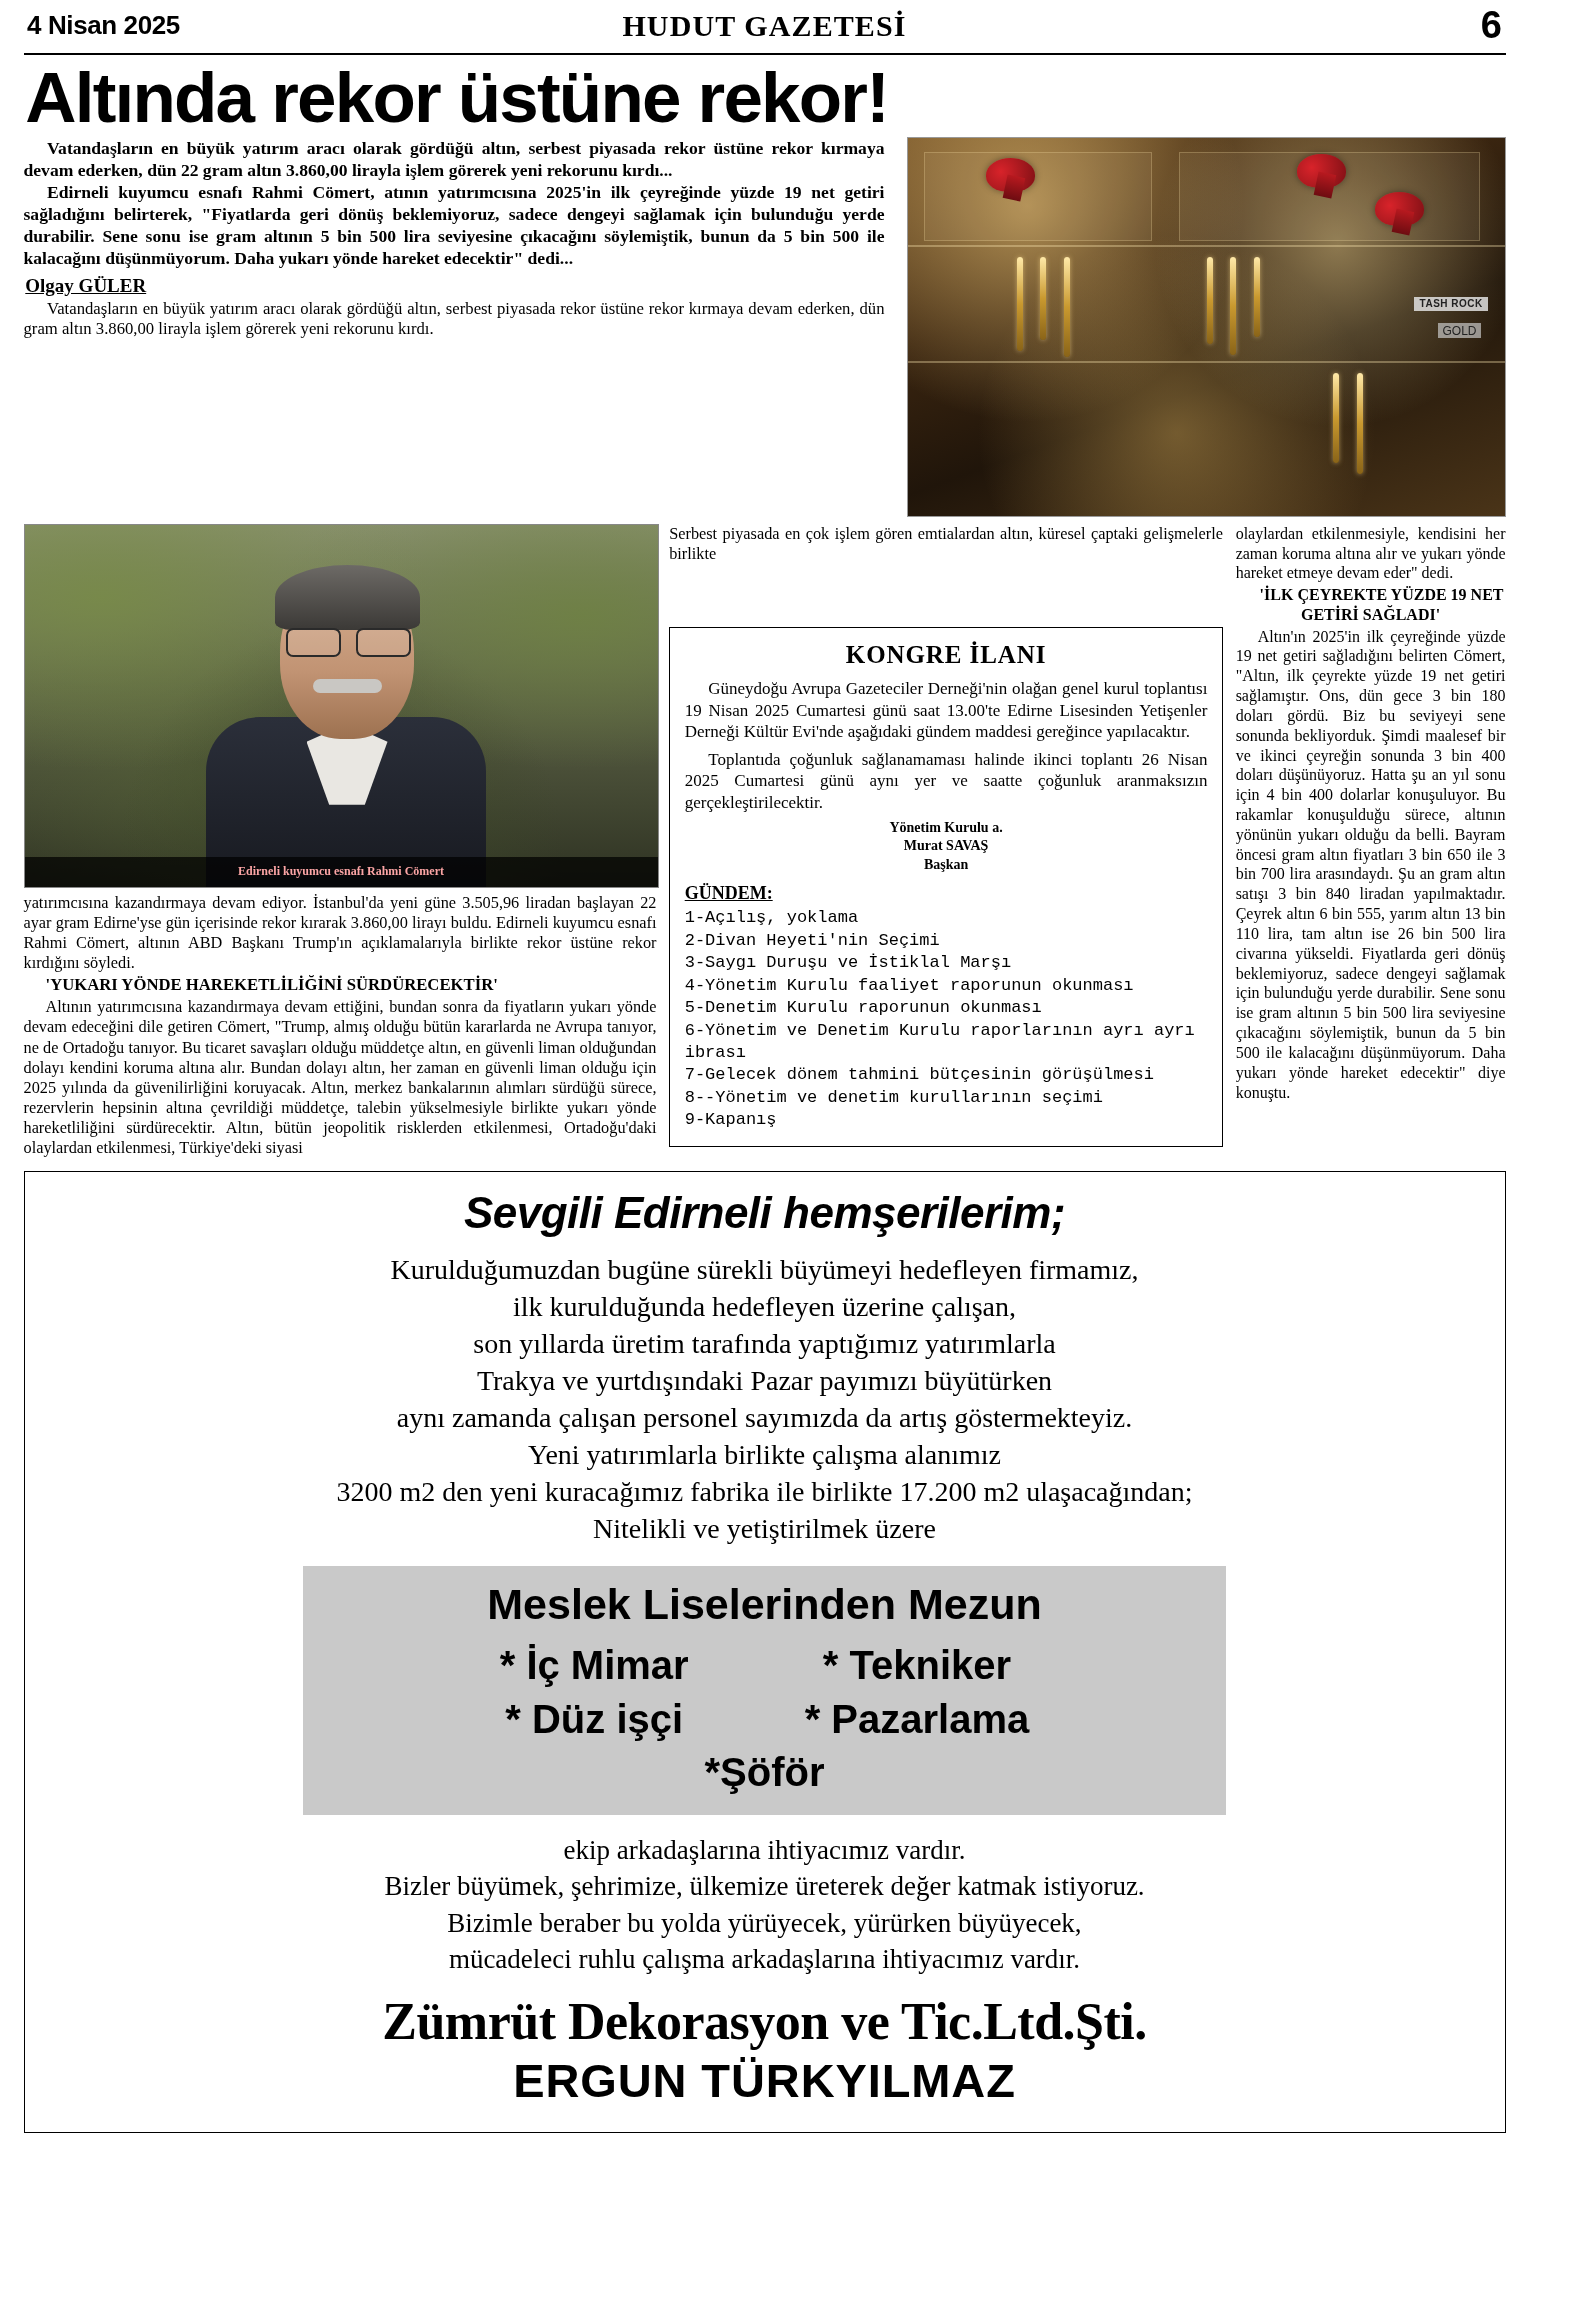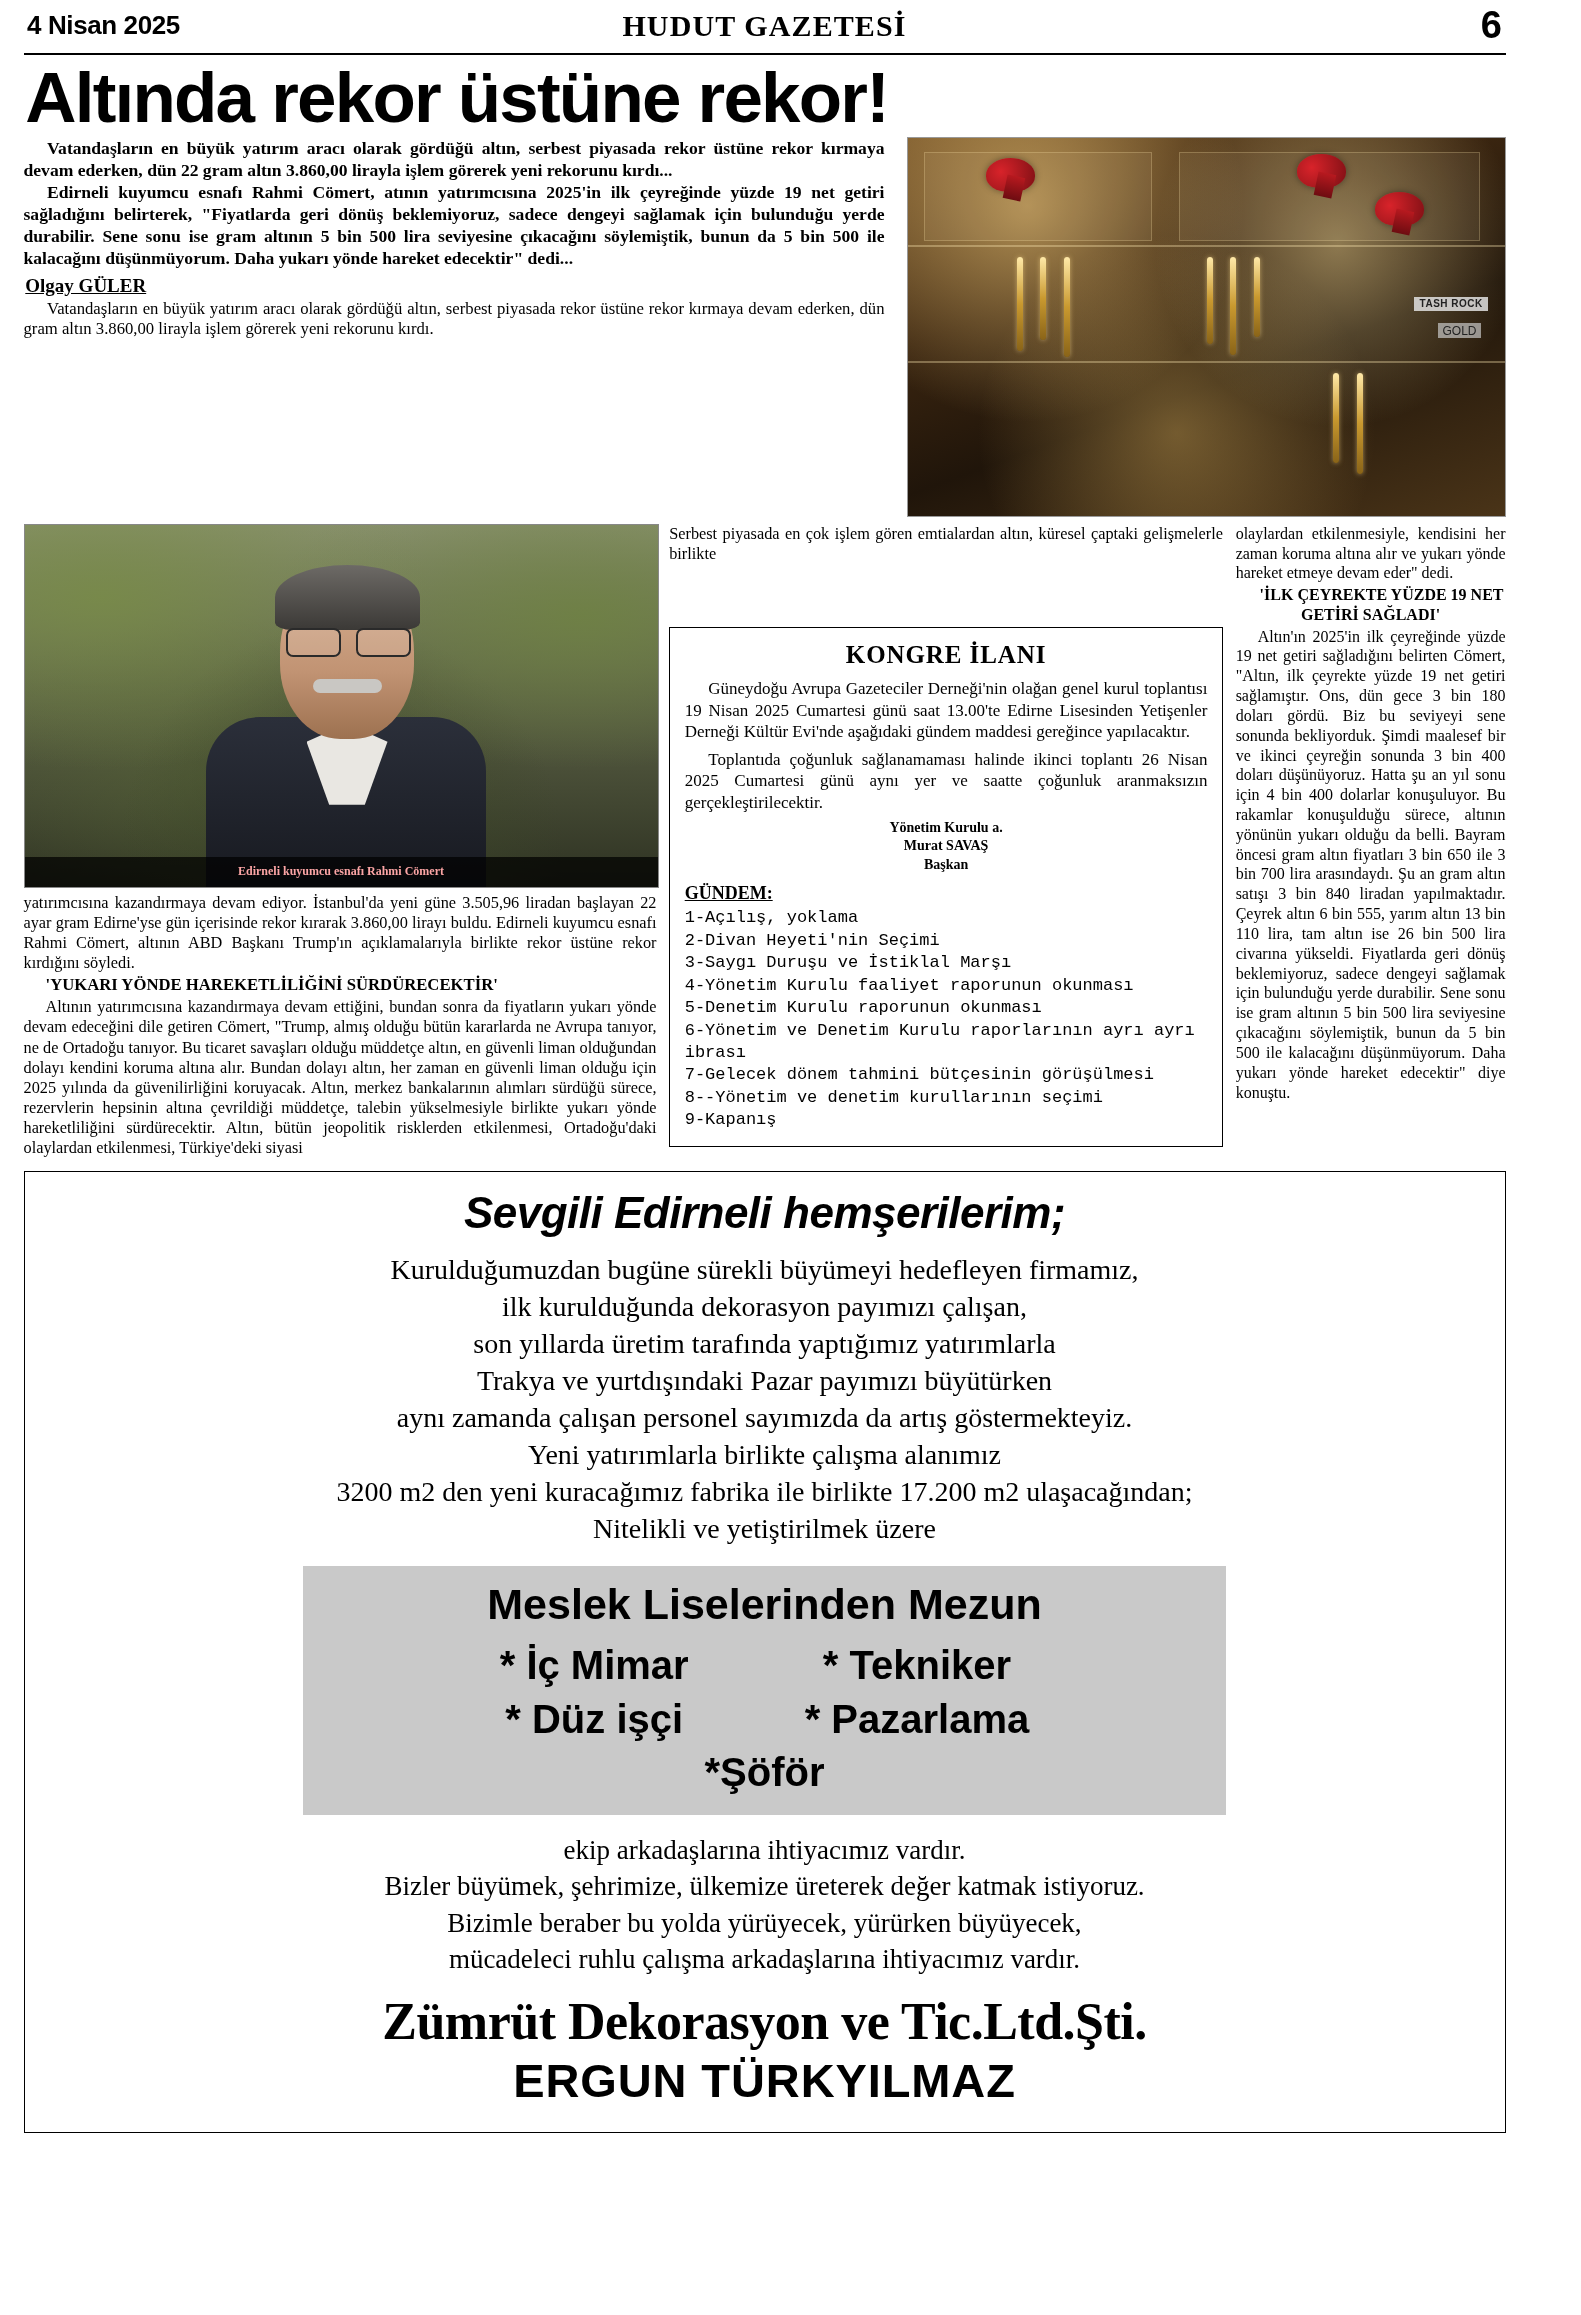--- a/index.html
+++ b/index.html
@@ -512,21 +512,21 @@
         <p class="rc-center">'İLK ÇEYREKTE YÜZDE 19 NET GETİRİ SAĞLADI'</p>
         <p>Altın'ın 2025'in ilk çeyreğinde yüzde 19 net getiri sağladığını belirten Cömert, "Altın, ilk çeyrekte yüzde 19 net getiri sağlamıştır. Ons, dün gece 3 bin 180 doları gördü. Biz bu seviyeyi sene sonunda bekliyorduk. Şimdi maalesef bir ve ikinci çeyreğin sonunda 3 bin 400 doları düşünüyoruz. Hatta şu an yıl sonu için 4 bin 400 dolarlar konuşuluyor. Bu rakamlar konuşulduğu sürece, altının yönünün yukarı olduğu da belli. Bayram öncesi gram altın fiyatları 3 bin 650 ile 3 bin 700 lira arasındaydı. Şu an gram altın satışı 3 bin 840 liradan yapılmaktadır. Çeyrek altın 6 bin 555, yarım altın 13 bin 110 lira, tam altın ise 26 bin 500 lira civarına yükseldi. Fiyatlarda geri dönüş beklemiyoruz, sadece dengeyi sağlamak için bulunduğu yerde durabilir. Sene sonu ise gram altının 5 bin 500 lira seviyesine çıkacağını söylemiştik, bunun da 5 bin 500 ile kalacağını düşünmüyorum. Daha yukarı yönde hareket edecektir" diye konuştu.</p>
       </div>
     </div>
   </div>
 
   <div class="advert">
     <div class="ad-head">Sevgili Edirneli hemşerilerim;</div>
     <div class="ad-line">
       <div>Kurulduğumuzdan bugüne sürekli büyümeyi hedefleyen firmamız,</div>
-      <div>ilk kurulduğunda dekorasyon payımızı çalışan,</div>
+      <div>ilk kurulduğunda hedefleyen üzerine çalışan,</div>
       <div>son yıllarda üretim tarafında yaptığımız yatırımlarla</div>
       <div>Trakya ve yurtdışındaki Pazar payımızı büyütürken</div>
       <div>aynı zamanda çalışan personel sayımızda da artış göstermekteyiz.</div>
       <div>Yeni yatırımlarla birlikte çalışma alanımız</div>
       <div>3200 m2 den yeni kuracağımız fabrika ile birlikte 17.200 m2 ulaşacağından;</div>
       <div>Nitelikli ve yetiştirilmek üzere</div>
     </div>
 
     <div class="ad-box">
       <div class="ad-box-title">Meslek Liselerinden Mezun</div>

